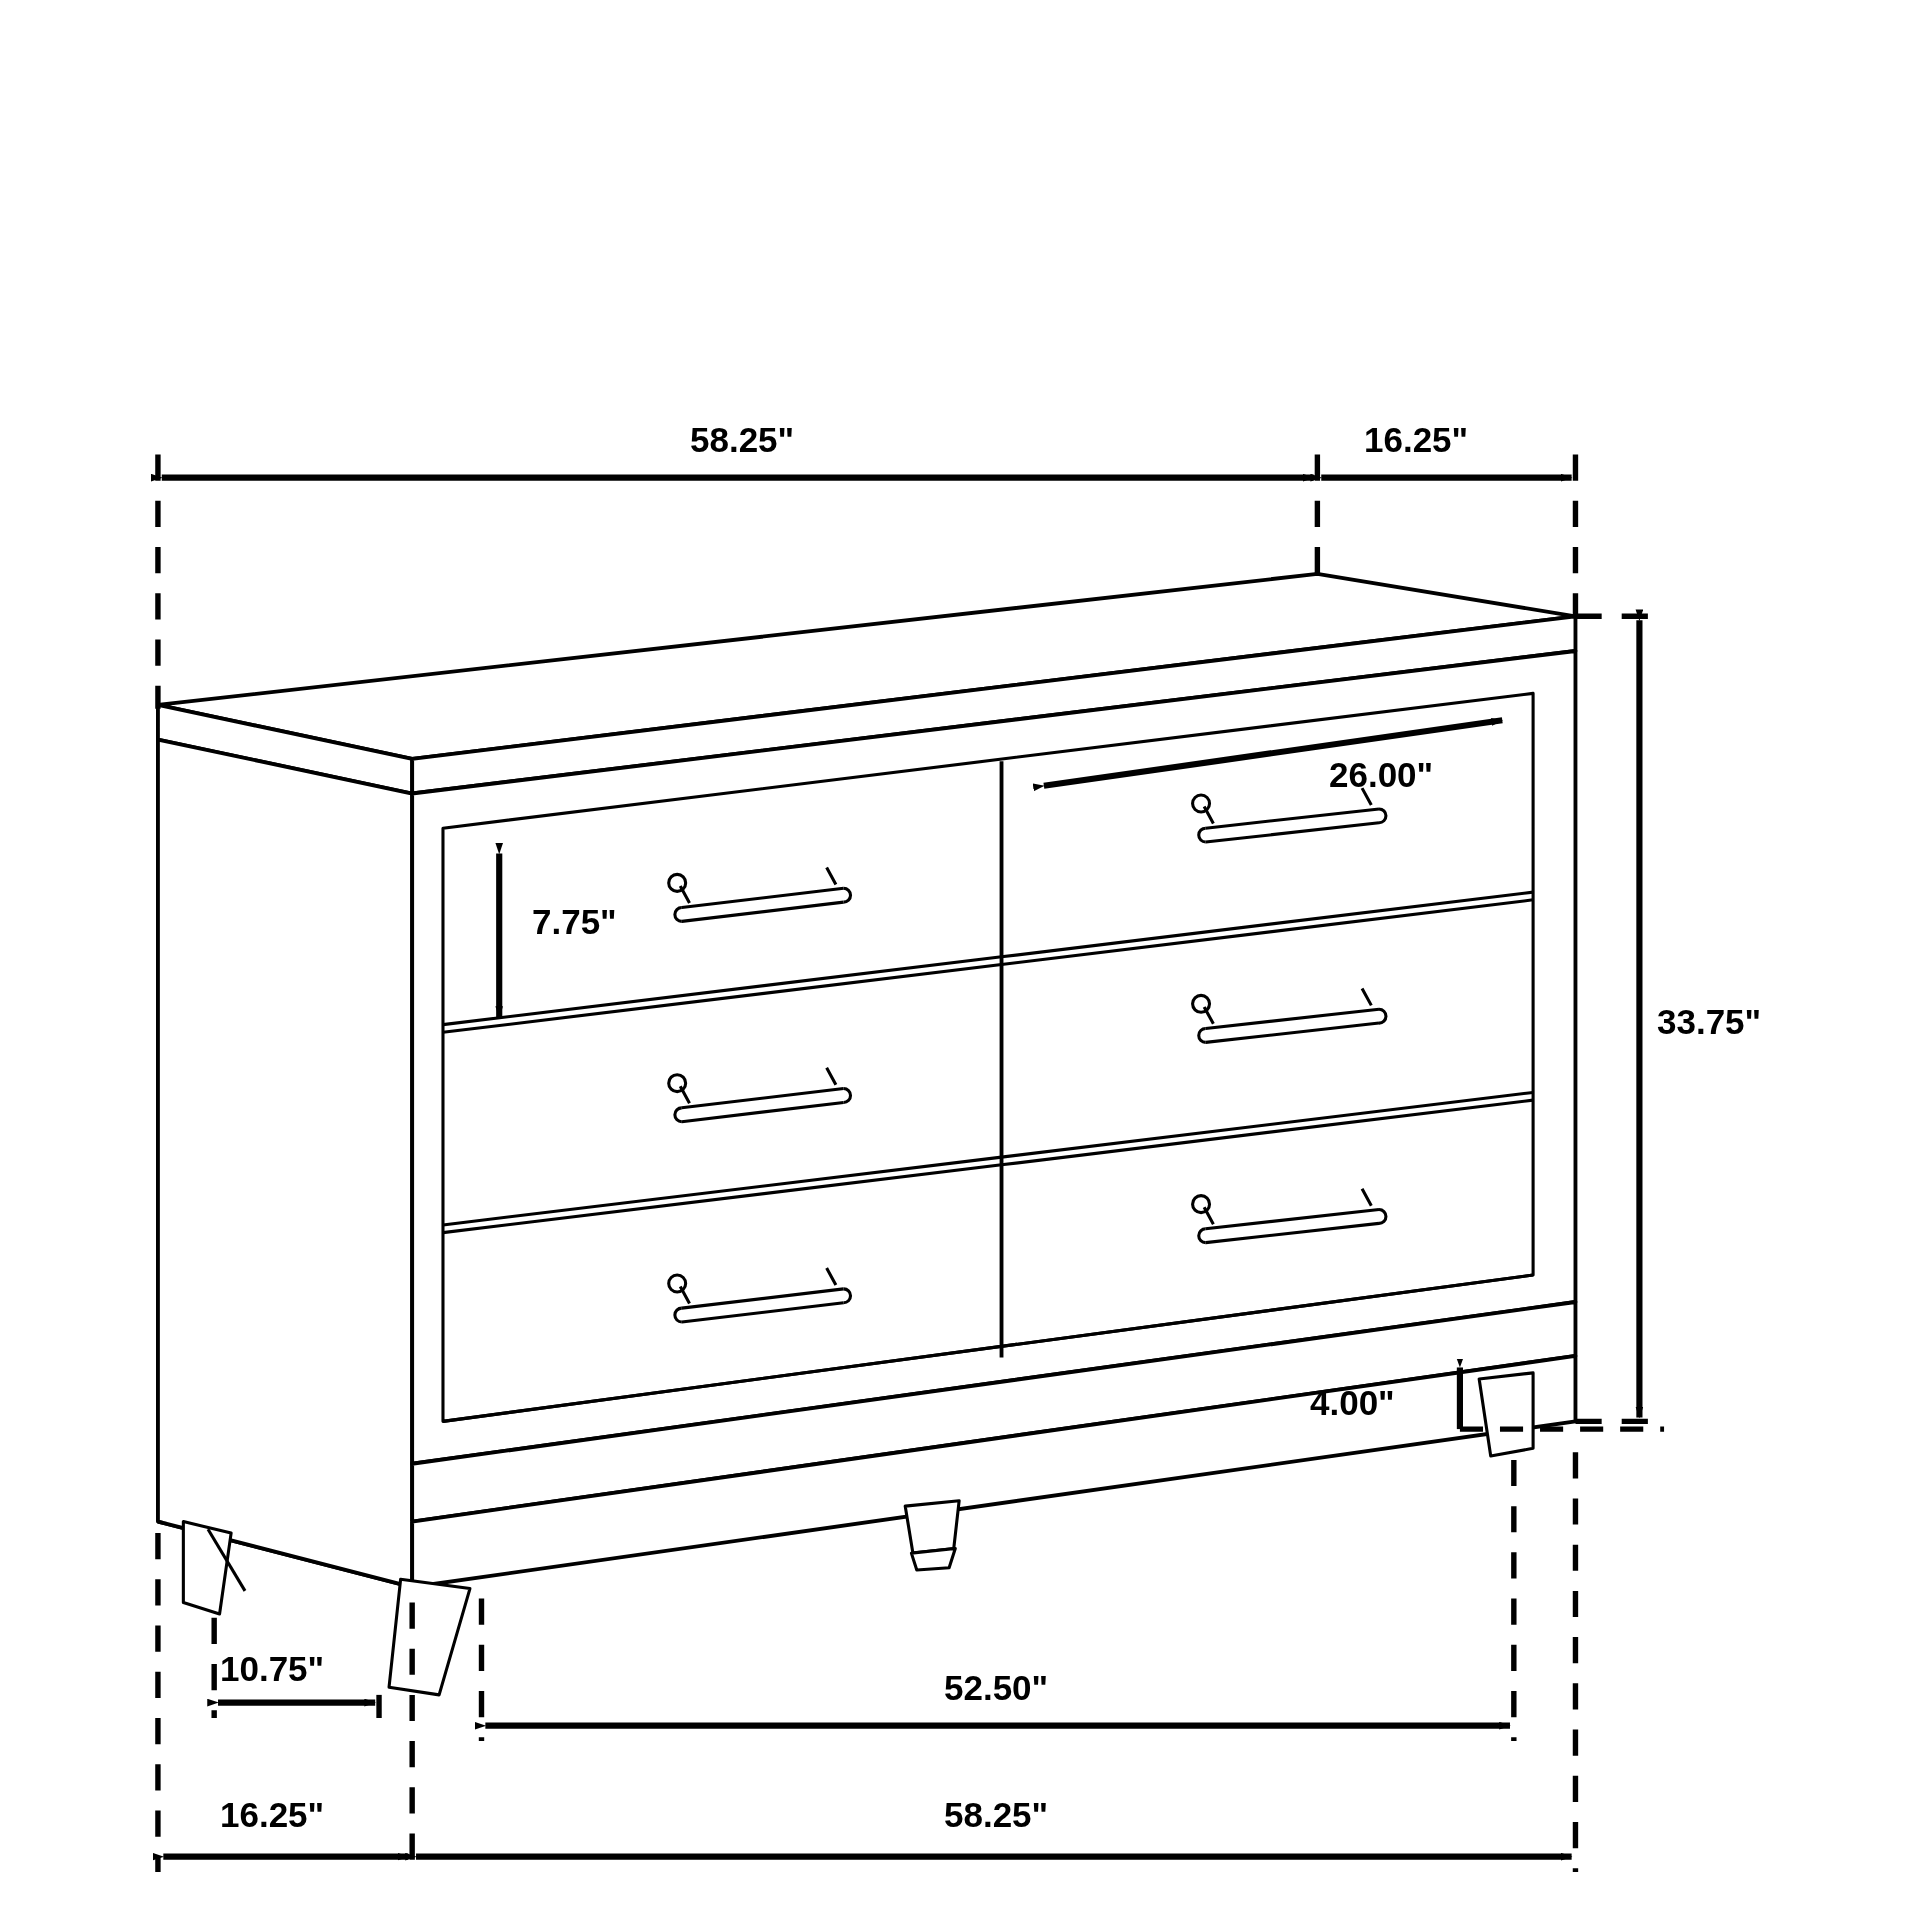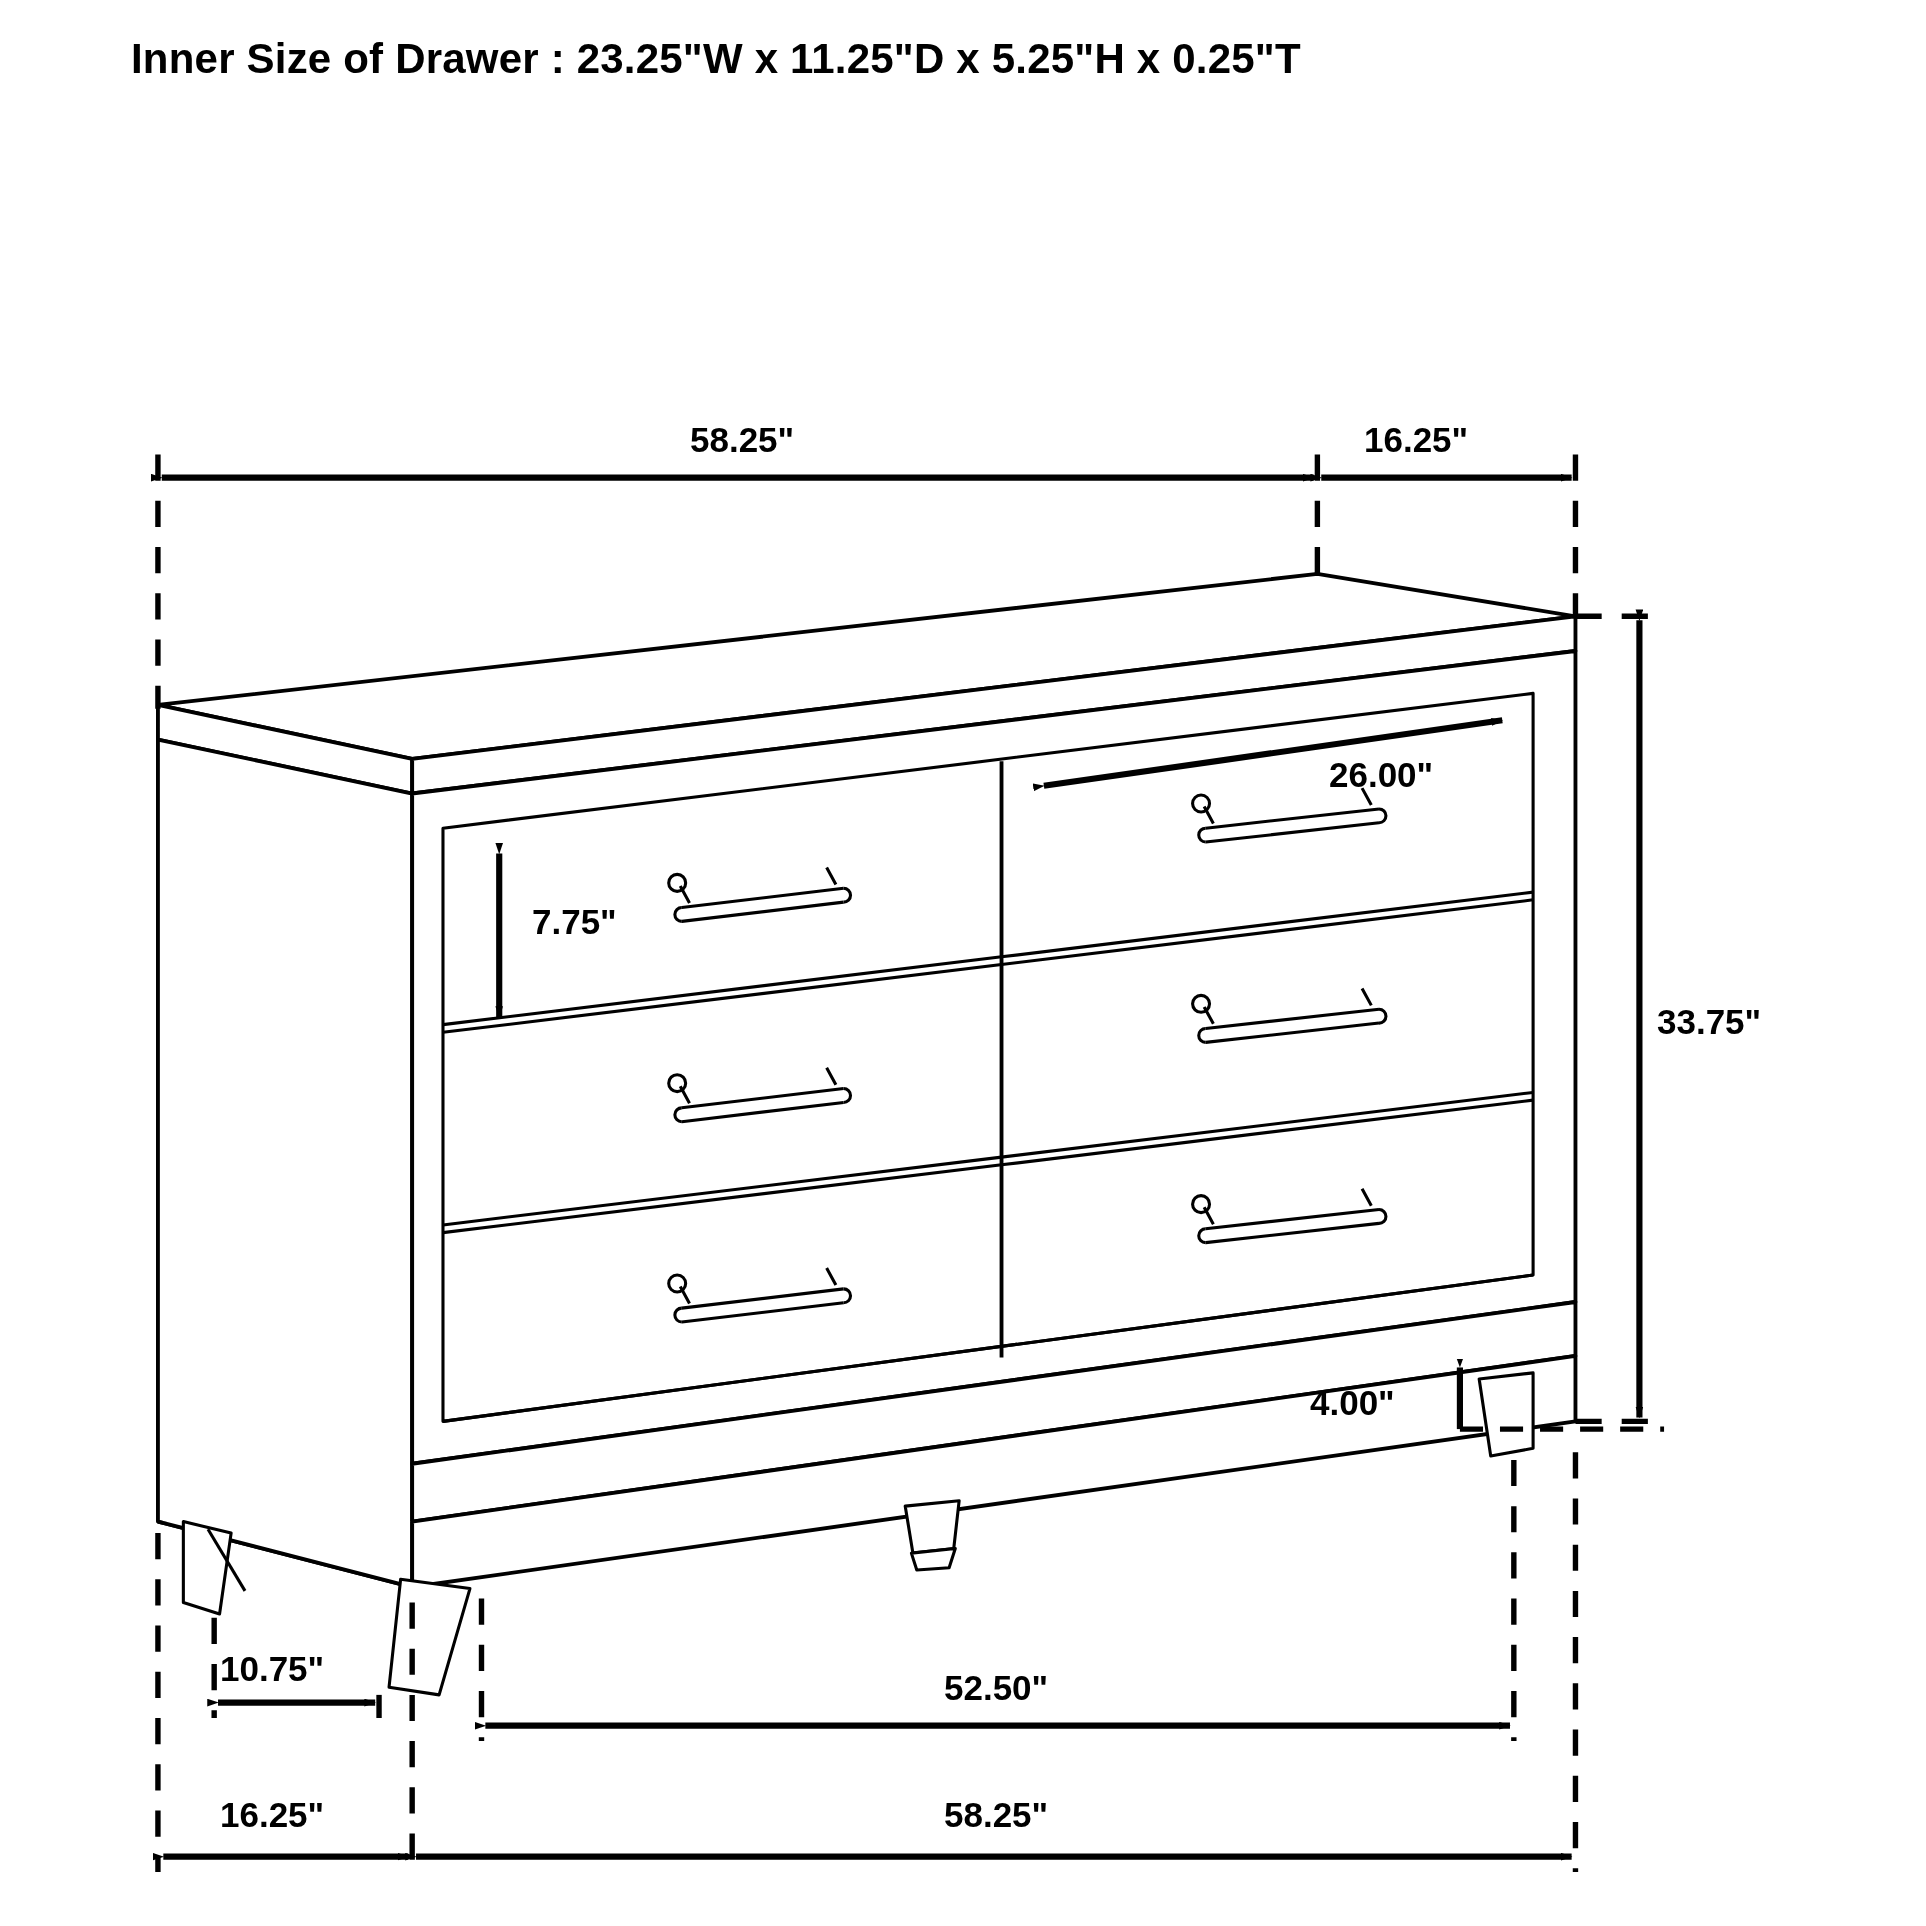--- a/index.html
+++ b/index.html
@@ -12,21 +12,20 @@
   .dimlabel{
     position:absolute;font-size:35px;font-weight:bold;white-space:nowrap;
   }
   svg.layer{position:absolute;left:0;top:0;width:1926px;height:1926px;}
 </style>
 </head>
 <body>
 
 <div id="stage">
 
-  <div class="title">Inner Size of Drawer : 23.25"W x 11.25"D x 5.25"H x 0.25"T</div>
 
   <svg class="layer" viewBox="0 0 2500 2500">
     <defs>
       <marker id="ar" markerWidth="16" markerHeight="16" refX="14" refY="5" orient="auto" markerUnits="userSpaceOnUse">
         <path d="M0,0 L15,5 L0,10 z" fill="#000"></path>
       </marker>
       <marker id="arS" markerWidth="12" markerHeight="12" refX="11" refY="4" orient="auto" markerUnits="userSpaceOnUse">
         <path d="M0,0 L11,4 L0,8 z" fill="#000"></path>
       </marker>
     </defs>

